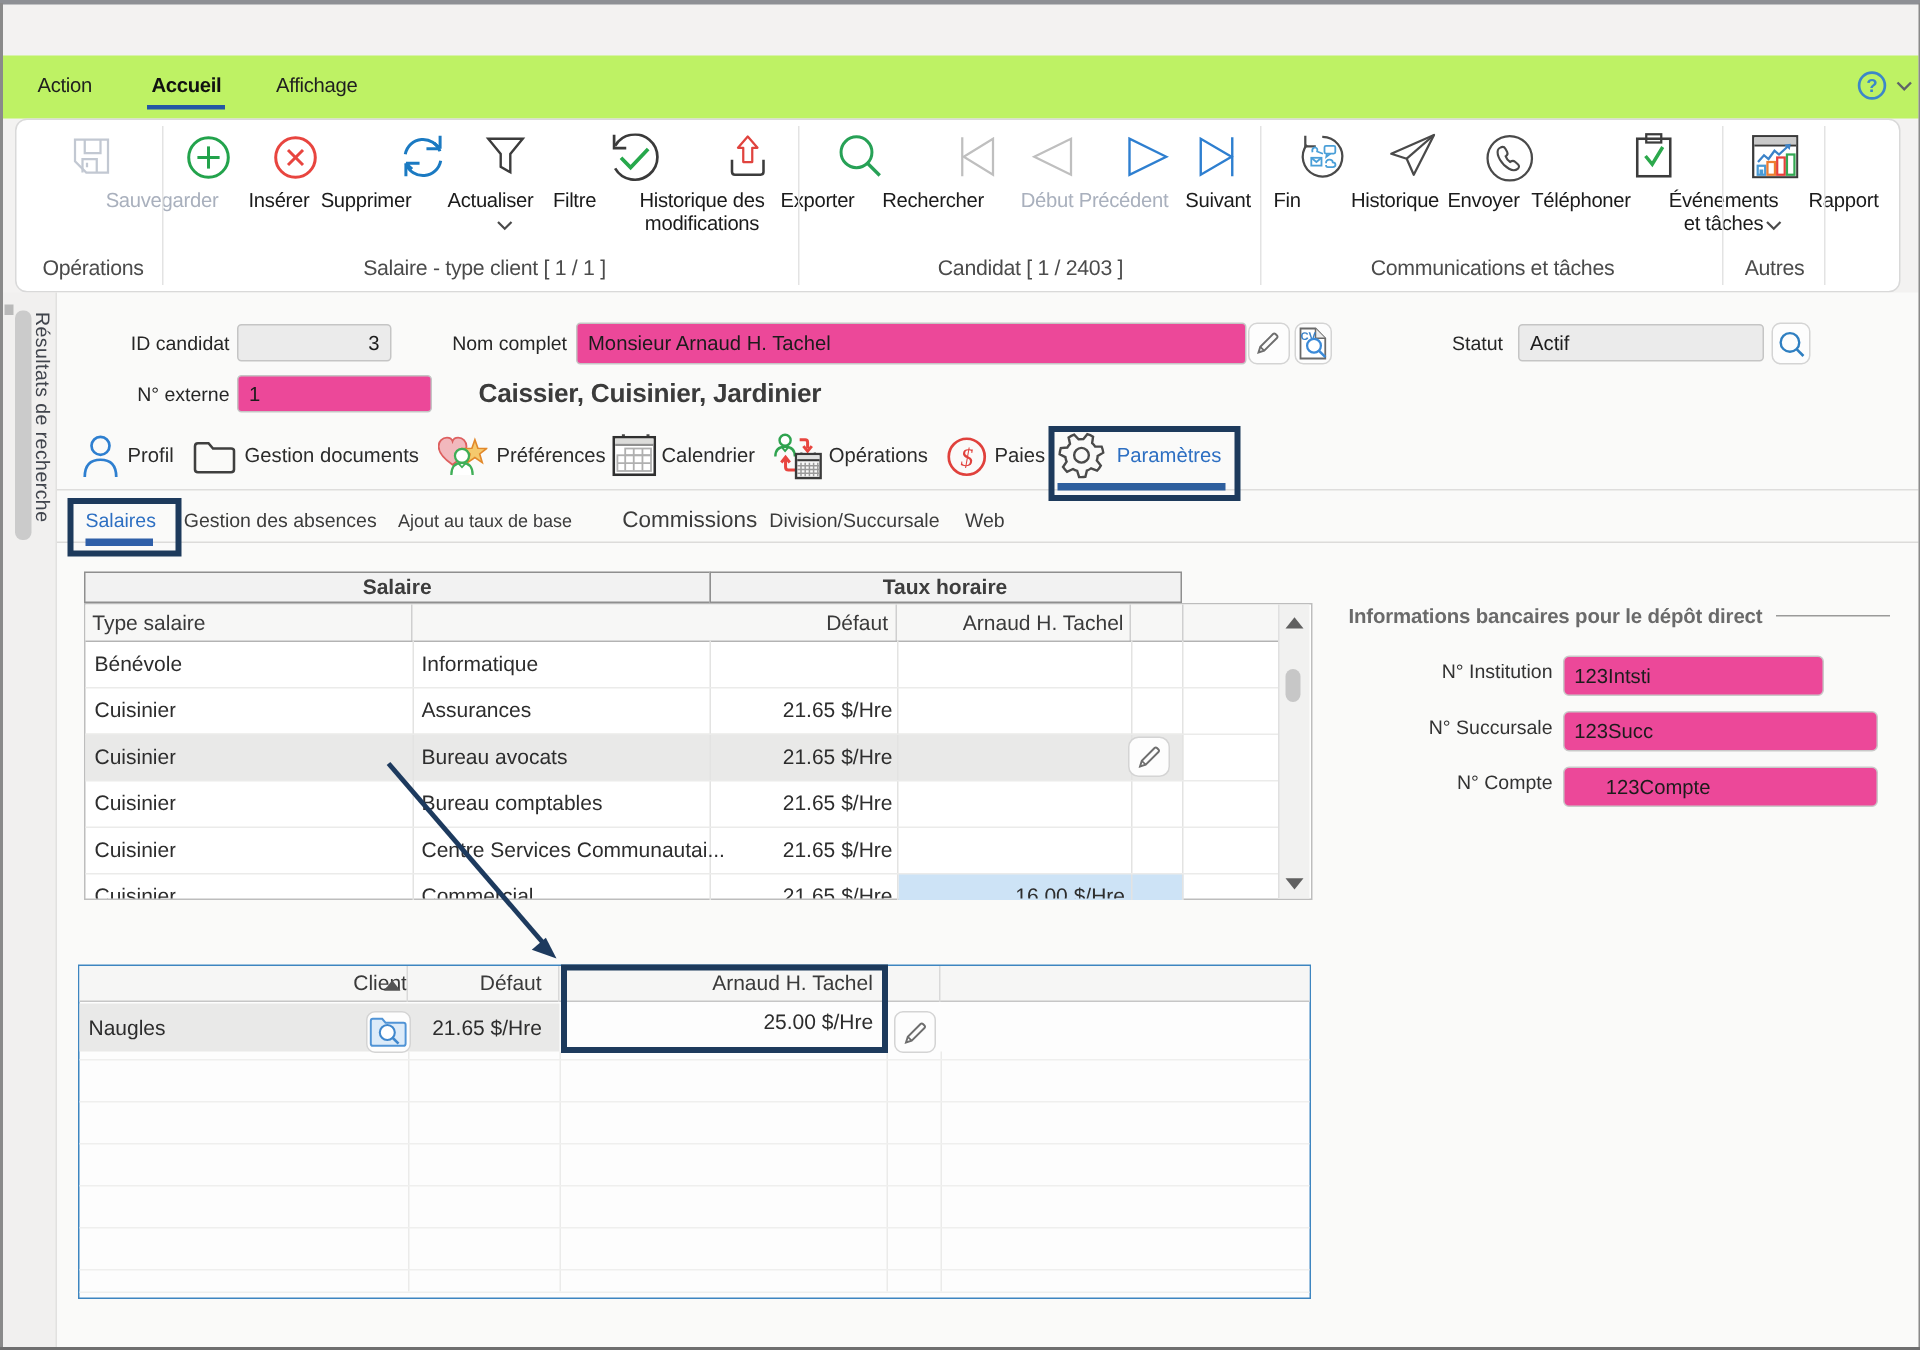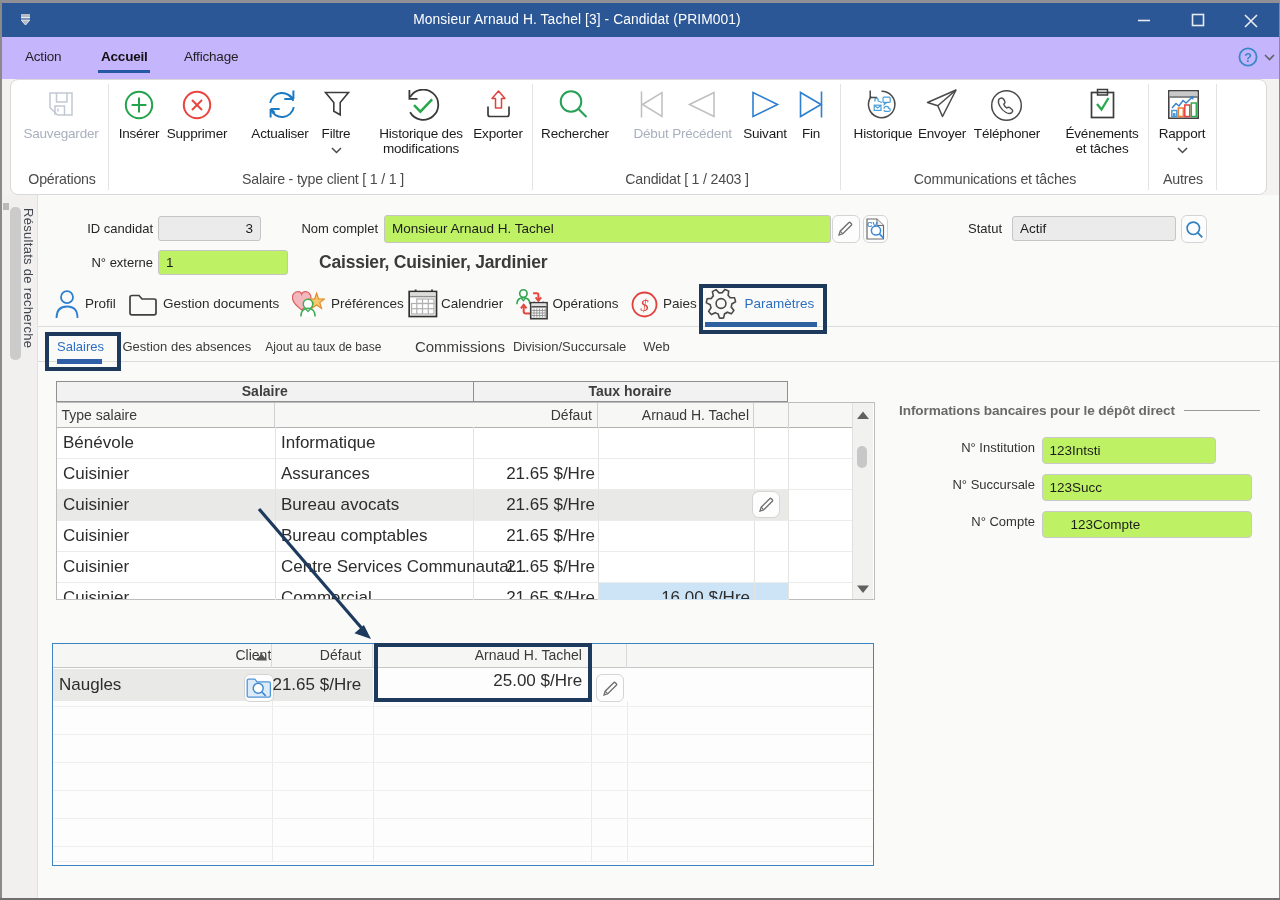--- a/index.html
+++ b/index.html
@@ -3,59 +3,46 @@
 <style>
 *{margin:0;padding:0;box-sizing:border-box;}
 html,body{width:1280px;height:900px;overflow:hidden;}
 #app{position:relative;width:1280px;height:900px;background:#f3f2f1;font-family:"Liberation Sans",sans-serif;overflow:hidden;}
 .ab{position:absolute;}
 .lbl{position:absolute;font-size:13px;color:#262626;white-space:nowrap;line-height:18px;height:18px;}
 .rt{text-align:right;}
 .topstrip{position:absolute;left:0;top:0;width:1280px;height:3px;background:#8e9095;}
 .titlebar{position:absolute;left:1px;top:3px;width:1278px;height:34px;background:#2b5797;}
 .title-text{position:absolute;top:9px;left:0;width:1152px;text-align:center;color:#ffffff;font-size:13.8px;letter-spacing:0.1px;}
-.menubar{position:absolute;left:1px;top:37px;width:1278px;height:42px;background:#c4b5fd;}
+.menubar{position:absolute;left:1px;top:37px;width:1278px;height:42px;background:#bef264;}
 .menu-item{position:absolute;top:12px;font-size:13.5px;color:#1f1f1f;letter-spacing:-0.2px;}
 .ribbon{position:absolute;left:9.5px;top:79px;width:1257.5px;height:115.5px;background:#ffffff;border:1px solid #d9d9d9;border-radius:8px;}
 .rsep{position:absolute;top:4px;width:1px;height:106px;background:#e3e3e3;}
 .rlabel{position:absolute;top:91px;width:220px;text-align:center;font-size:14.2px;color:#4b4b4b;letter-spacing:-0.2px;}
-.ritem{position:absolute;top:46px;text-align:center;font-size:13.5px;color:#1b1b1b;letter-spacing:-0.2px;line-height:15px;}
+.ritem{position:absolute;top:46px;text-align:center;font-size:13.5px;color:#1b1b1b;letter-spacing:-0.2px;line-height:15px;margin-left:47px;}
 .ritem.dis{color:#a9b0bd;}
 .sidebar{position:absolute;left:1px;top:195px;width:37px;height:704px;background:#f1f0ef;border-right:1px solid #e2e1e0;}
 .vtext{position:absolute;left:21px;top:208px;writing-mode:vertical-rl;font-size:13px;color:#41454d;letter-spacing:0.3px;}
 .content{position:absolute;left:38px;top:195px;width:1241px;height:704px;background:#fafaf9;}
 .inp{position:absolute;border:1px solid #c5c5c5;border-radius:3px;font-size:13.5px;color:#1c1c1c;line-height:23px;padding:0 7px;white-space:nowrap;overflow:hidden;}
 .inp.grey{background:#ebebeb;}
-.inp.white{background:#bef264;}
+.inp.white{background:#ec4899;}
 .btn{position:absolute;background:#fdfdfd;border:1px solid #d4d4d4;border-radius:6px;}
 .tabtxt{position:absolute;font-size:13.5px;color:#2b2b2b;line-height:18px;white-space:nowrap;}
 .navybox{position:absolute;border:4px solid #1d3a5c;background:transparent;}
 .th{position:absolute;font-size:14px;color:#3a3a3a;line-height:25px;height:25px;white-space:nowrap;overflow:hidden;}
-.td{position:absolute;font-size:17px;color:#2d2d2d;line-height:31px;height:31px;white-space:nowrap;overflow:hidden;}
+.td{position:absolute;font-size:14px;color:#2d2d2d;line-height:31px;height:31px;white-space:nowrap;overflow:hidden;}
 .vline{position:absolute;width:1px;background:#e3e3e2;}
 .hline{position:absolute;height:1px;background:#ebebea;}
 .ghead{position:absolute;height:21px;background:#f2f2f2;border:1px solid #8f8f8f;font-weight:bold;font-size:14px;color:#3d3d3d;text-align:center;line-height:19px;}
 
 </style></head>
 <body>
 <div id="app">
 <div class="topstrip"></div>
-<div class="titlebar">
-<svg class="ab" style="left:19px;top:9px" width="12" height="16" viewBox="0 0 12 16">
-        <rect x="1" y="2" width="9" height="3" fill="#b6bcc4"></rect>
-        <rect x="1" y="5" width="9" height="1.4" fill="#e8eaee"></rect>
-        <path d="M1.2 8 L9.8 8 L5.5 13 Z" fill="#b6bcc4" stroke="#dfe3e8" stroke-width="1"></path>
-      </svg>
-<div class="title-text">Monsieur Arnaud H. Tachel [3] - Candidat (PRIM001)</div>
-<svg class="ab" style="left:1130px;top:0" width="148" height="34" viewBox="0 0 148 34">
-<line x1="7" y1="17.5" x2="19" y2="17.5" stroke="#e8ecf2" stroke-width="1.6"></line>
-<rect x="61.5" y="11.5" width="11" height="11" fill="none" stroke="#e8ecf2" stroke-width="1.6"></rect>
-<path d="M114 12 L126 24 M126 12 L114 24" stroke="#e8ecf2" stroke-width="1.6"></path>
-</svg>
-</div>
 <div class="menubar">
 <div class="menu-item" style="left:24px;">Action</div>
 <div class="menu-item" style="left:100px;font-weight:bold;color:#111;">Accueil</div>
 <div class="menu-item" style="left:183px;">Affichage</div>
 <div class="ab" style="left:97px;top:33px;width:52px;height:3px;background:#2457a4;"></div>
 <svg class="ab" style="left:1236px;top:9px" width="40" height="22" viewBox="0 0 40 22">
 <circle cx="11" cy="11" r="8.6" fill="none" stroke="#3c87c8" stroke-width="1.8"></circle>
 <text x="11" y="15.6" font-size="12.5" font-weight="bold" fill="#3c87c8" text-anchor="middle" font-family="Liberation Sans">?</text>
 <path d="M28 9 L32.5 13.5 L37 9" fill="none" stroke="#5f6368" stroke-width="1.6"></path>
 </svg>

